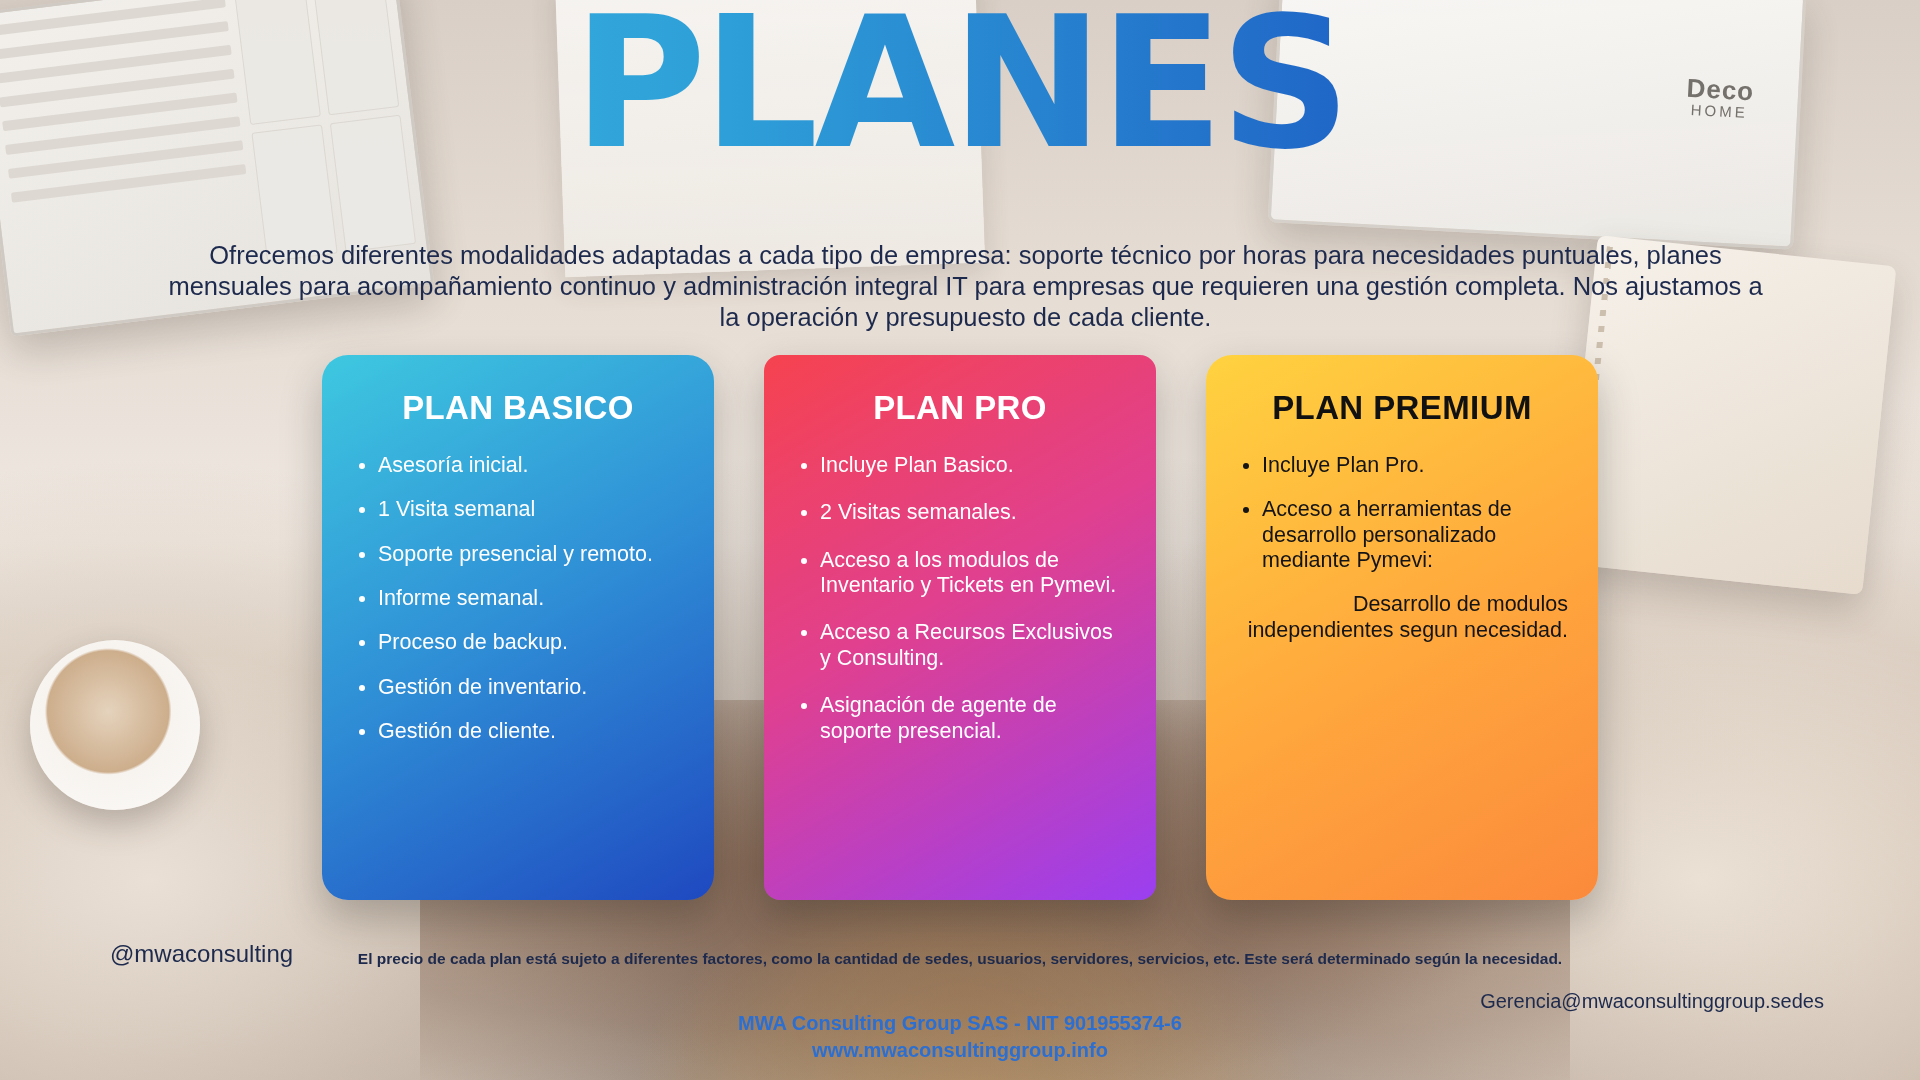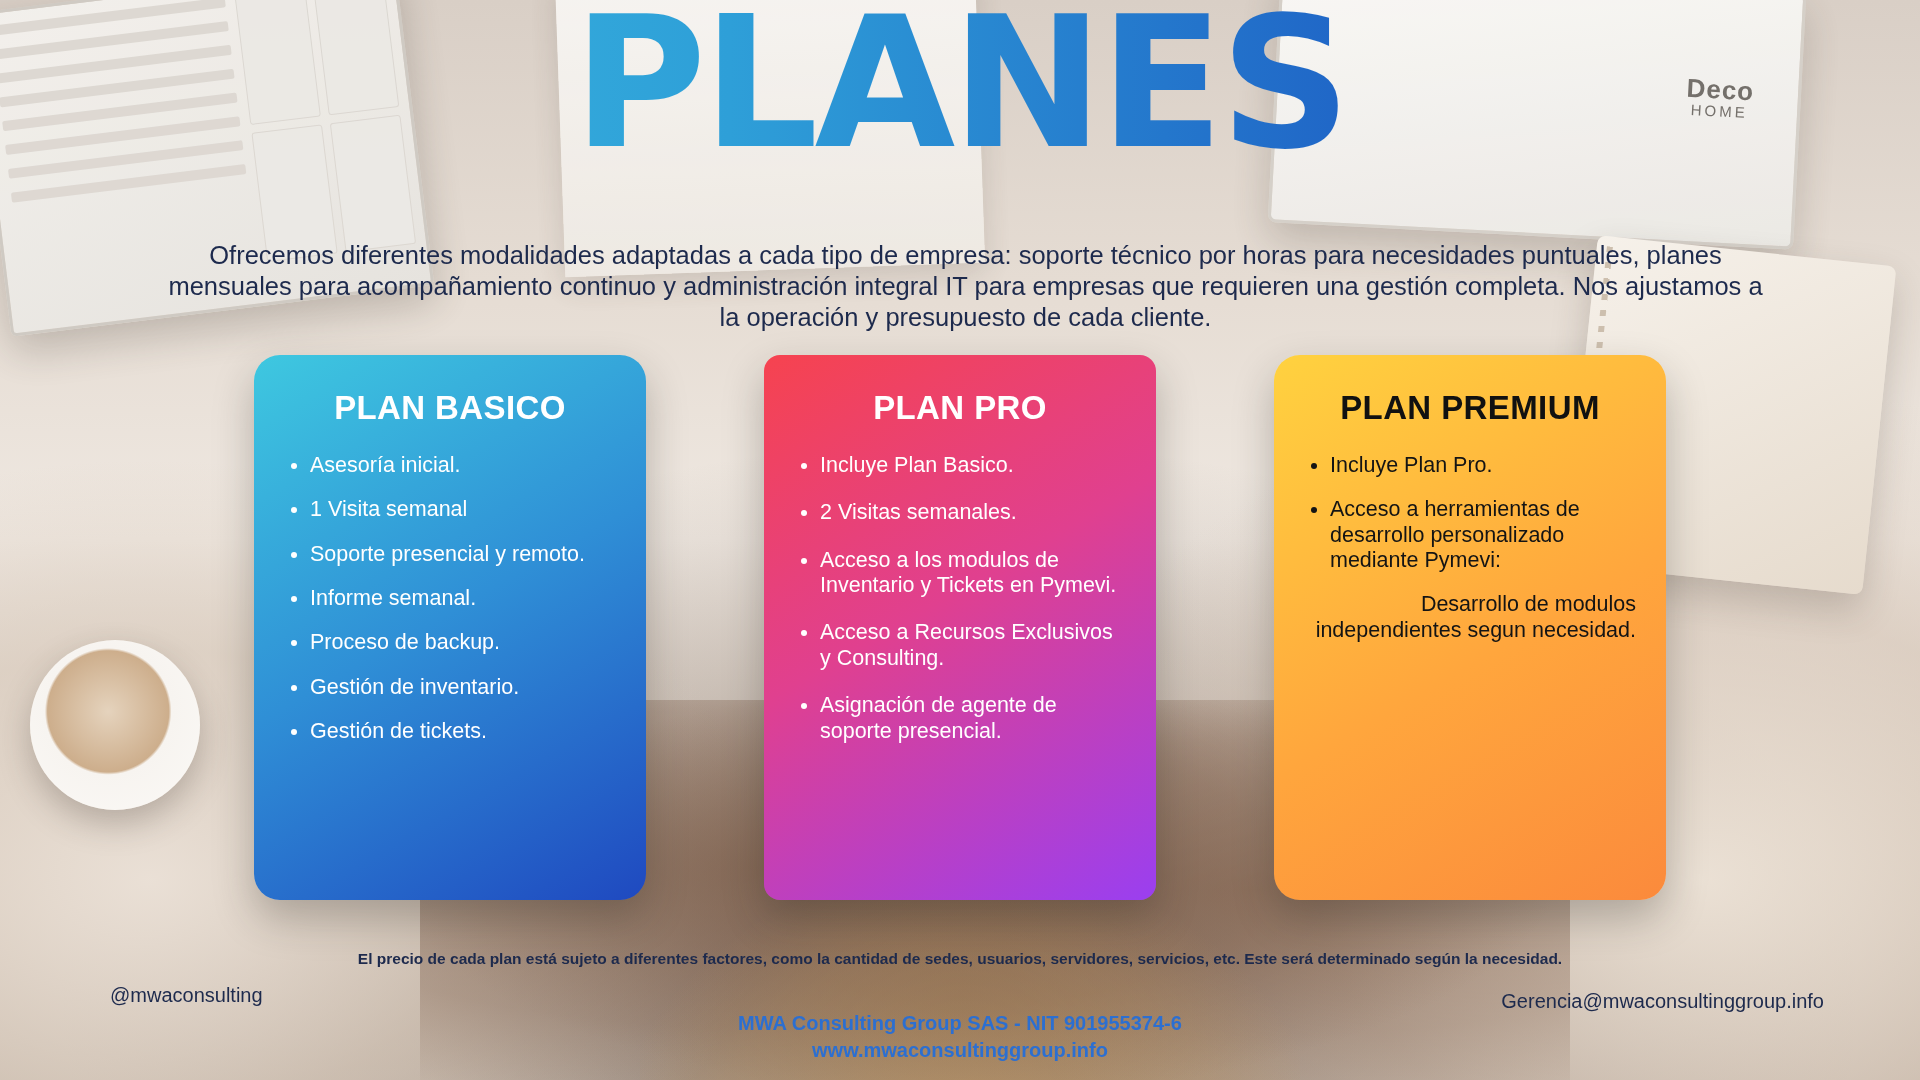--- a/index.html
+++ b/index.html
@@ -135,21 +135,21 @@
     font-weight: 400;
   }
 
   
   .cards {
     position: absolute;
     left: 0; right: 0;
     top: 355px;
     display: flex;
     justify-content: center;
-    gap: 118px;
+    gap: 50px;
   }
   .card {
     width: 392px;
     min-height: 545px;
     border-radius: 26px;
     padding: 26px 30px 30px 30px;
     box-sizing: border-box;
     box-shadow: 0 18px 40px rgba(40,35,30,0.28);
     position: relative;
   }
@@ -192,23 +192,23 @@
     left: 0; right: 0;
     top: 950px;
     text-align: center;
     color: #1d2a4d;
     font-size: 15.5px;
     font-weight: 600;
   }
   .handle {
     position: absolute;
     left: 110px;
-    top: 984px;
+    top: 940px;
     color: #1d2a4d;
-    font-size: 20px;
+    font-size: 24px;
   }
   .email {
     position: absolute;
     right: 96px;
     top: 990px;
     color: #1d2a4d;
     font-size: 20px;
   }
   .company {
     position: absolute;
@@ -267,21 +267,21 @@
 
     <div class="card card-basic">
       <h2>PLAN BASICO</h2>
       <ul>
         <li>Asesoría inicial.</li>
         <li>1 Visita semanal</li>
         <li>Soporte presencial y remoto.</li>
         <li>Informe semanal.</li>
         <li>Proceso de backup.</li>
         <li>Gestión de inventario.</li>
-        <li>Gestión de tickets.</li>
+        <li>Gestión de cliente.</li>
       </ul>
     </div>
 
     <div class="card card-pro">
       <h2>PLAN PRO</h2>
       <ul>
         <li>Incluye Plan Basico.</li>
         <li>2 Visitas semanales.</li>
         <li>Acceso a los modulos de Inventario y Tickets en Pymevi.</li>
         <li>Acceso a Recursos Exclusivos y Consulting.</li>
@@ -295,19 +295,19 @@
         <li>Incluye Plan Pro.</li>
         <li>Acceso a herramientas de desarrollo personalizado mediante Pymevi:</li>
       </ul>
       <div class="note sub">Desarrollo de modulos independientes segun necesidad.</div>
     </div>
 
   </div>
 
   <div class="disclaimer">El precio de cada plan está sujeto a diferentes factores, como la cantidad de sedes, usuarios, servidores, servicios, etc. Este será determinado según la necesidad.</div>
   <div class="handle">@mwaconsulting</div>
-  <div class="email">Gerencia@mwaconsultinggroup.info</div>
+  <div class="email">Gerencia@mwaconsultinggroup.sedes</div>
   <div class="company">
     <div>MWA Consulting Group SAS - NIT 901955374-6</div>
     <div>www.mwaconsultinggroup.info</div>
   </div>
 
 </div>
 
 </body></html>

